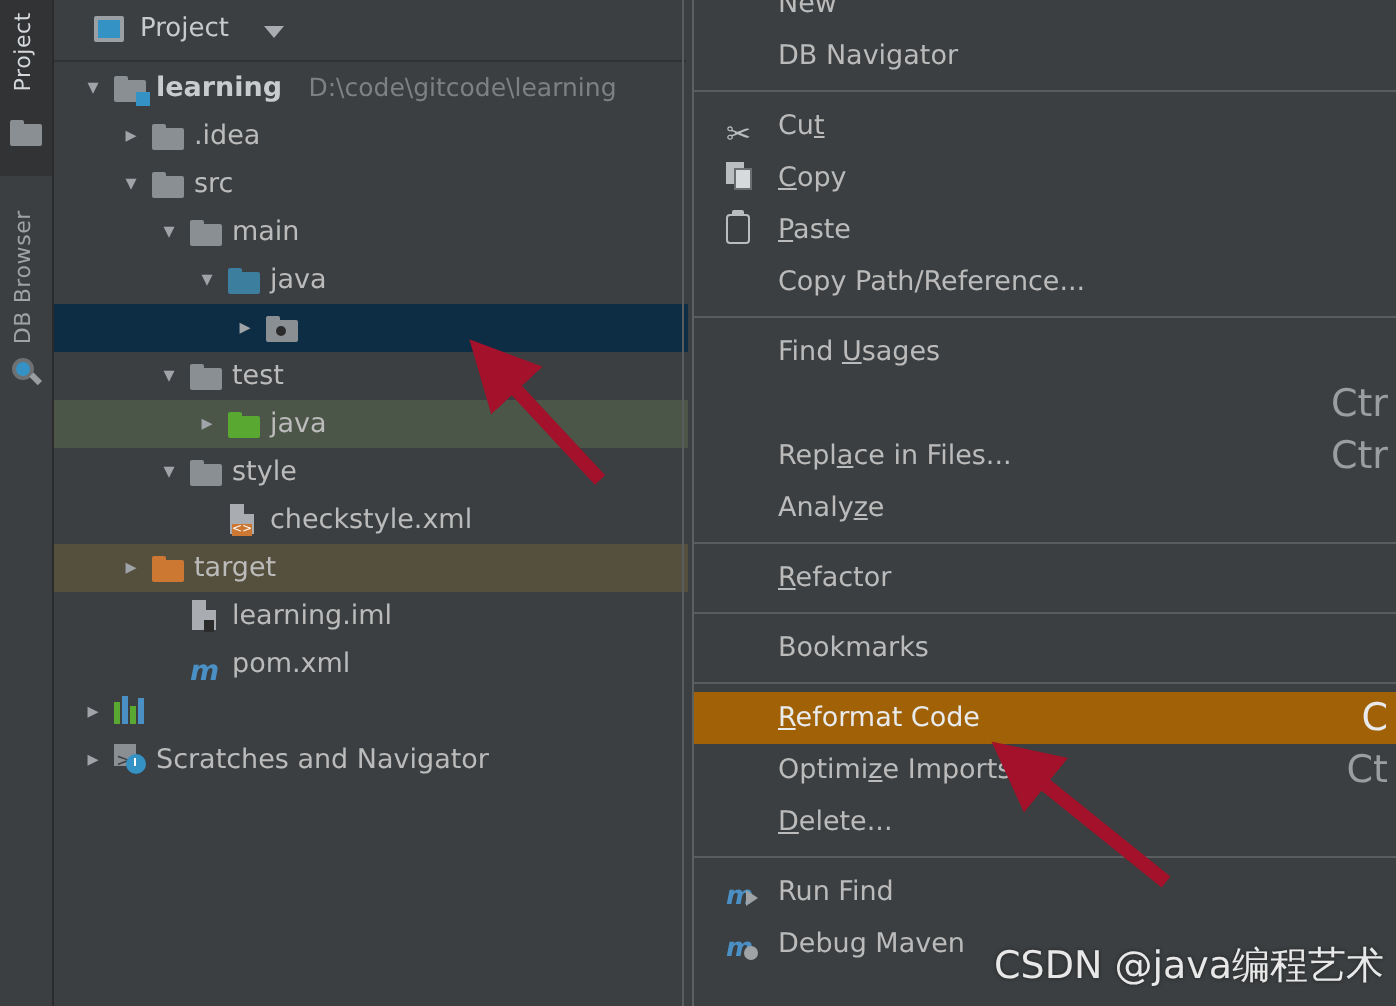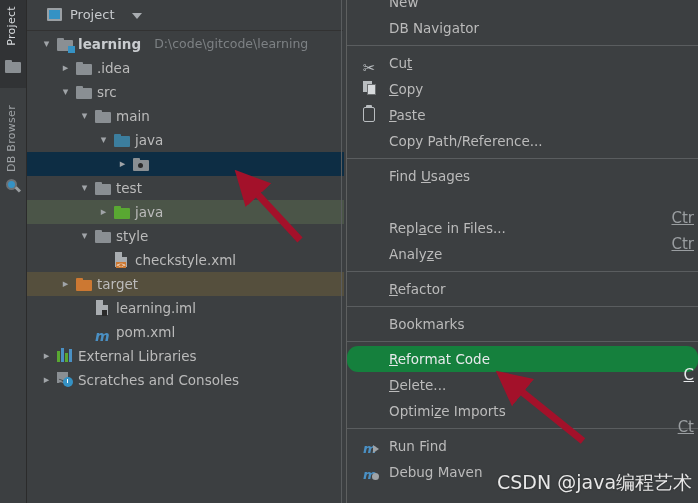--- a/index.html
+++ b/index.html
@@ -183,23 +183,23 @@
     border-top: 1px solid #5e6060;
   }
   .mi {
     position: relative;
     height: 26px; line-height: 26px;
     font-size: 13.5px;
     color: #bbbbbb;
     white-space: nowrap;
   }
   .mi .mlabel { position: absolute; left: 42px; top: 0; }
-  .mi .mshort { position: absolute; right: 4px; top: 16px; color: #9a9ea1; font-size: 15px; text-decoration: underline; }
+  .mi .mshort { position: absolute; right: 4px; top: 0; color: #9a9ea1; font-size: 19px; }
   .mi .micon { position: absolute; left: 16px; top: 5px; width: 16px; height: 16px; }
-  .mi.hl { background: #15803d; border-radius: 11px; }
+  .mi.hl { background: #a16207; }
   .mi.hl .mlabel, .mi.hl .mshort { color: #e8eaec; }
   .msep {
     height: 1px; background: #5a5d5f;
     margin: 4px 0;
   }
   .u { text-decoration: underline; }
 
   .scissors { font-size: 15px; color: #b9bdc0; line-height: 16px; }
   .clipglyph { position: relative; width: 12px; height: 15px; border: 1.6px solid #b9bdc0; border-radius: 2px; }
   .clipglyph:before { content:""; position:absolute; left:2px; top:-3.4px; width:6px; height:3px; background:#b9bdc0; border-radius:1px;}
@@ -382,31 +382,30 @@
         <div class="row">
           <span class="arrow" style="left:14px;">▸</span>
           <span class="ico" style="left:30px;">
             <div class="bars">
               <i style="left:0;height:11px;background:#59a832;"></i>
               <i style="left:4px;height:14px;background:#4a90c4;"></i>
               <i style="left:8px;height:9px;background:#59a832;"></i>
               <i style="left:12px;height:13px;background:#4a90c4;"></i>
             </div>
           </span>
-          <span class="lbl" style="left:51px;">External Libraries</span>
         </div>
         <div class="row">
           <span class="arrow" style="left:14px;">▸</span>
           <span class="ico" style="left:30px;">
             <div class="scratch">
               <div class="sq"></div>
               <div class="clk"></div>
             </div>
           </span>
-          <span class="lbl" style="left:51px;">Scratches and Consoles</span>
+          <span class="lbl" style="left:51px;">Scratches and Navigator</span>
         </div>
       </div>
   </div>
 
   <div id="panel-divider"></div>
 
   <div id="ctxmenu">
       <div class="mi">
         <span class="mlabel">New</span>
       </div>
@@ -457,25 +456,25 @@
       <div class="msep"></div>
       <div class="mi">
         <span class="mlabel">Bookmarks</span>
       </div>
       <div class="msep"></div>
       <div class="mi hl">
         <span class="mlabel"><span class="u">R</span>eformat Code</span>
         <span class="mshort">C</span>
       </div>
       <div class="mi">
-        <span class="mlabel"><span class="u">D</span>elete...</span>
-      </div>
-      <div class="mi">
         <span class="mlabel">Optimi<span class="u">z</span>e Imports</span>
         <span class="mshort">Ct</span>
+      </div>
+      <div class="mi">
+        <span class="mlabel"><span class="u">D</span>elete...</span>
       </div>
       <div class="msep"></div>
       <div class="mi">
         <span class="micon">
           <div class="mvn-icon">
             <span class="m">m</span>
             <span class="tri"></span>
           </div>
         </span>
         <span class="mlabel">Run Find</span>

